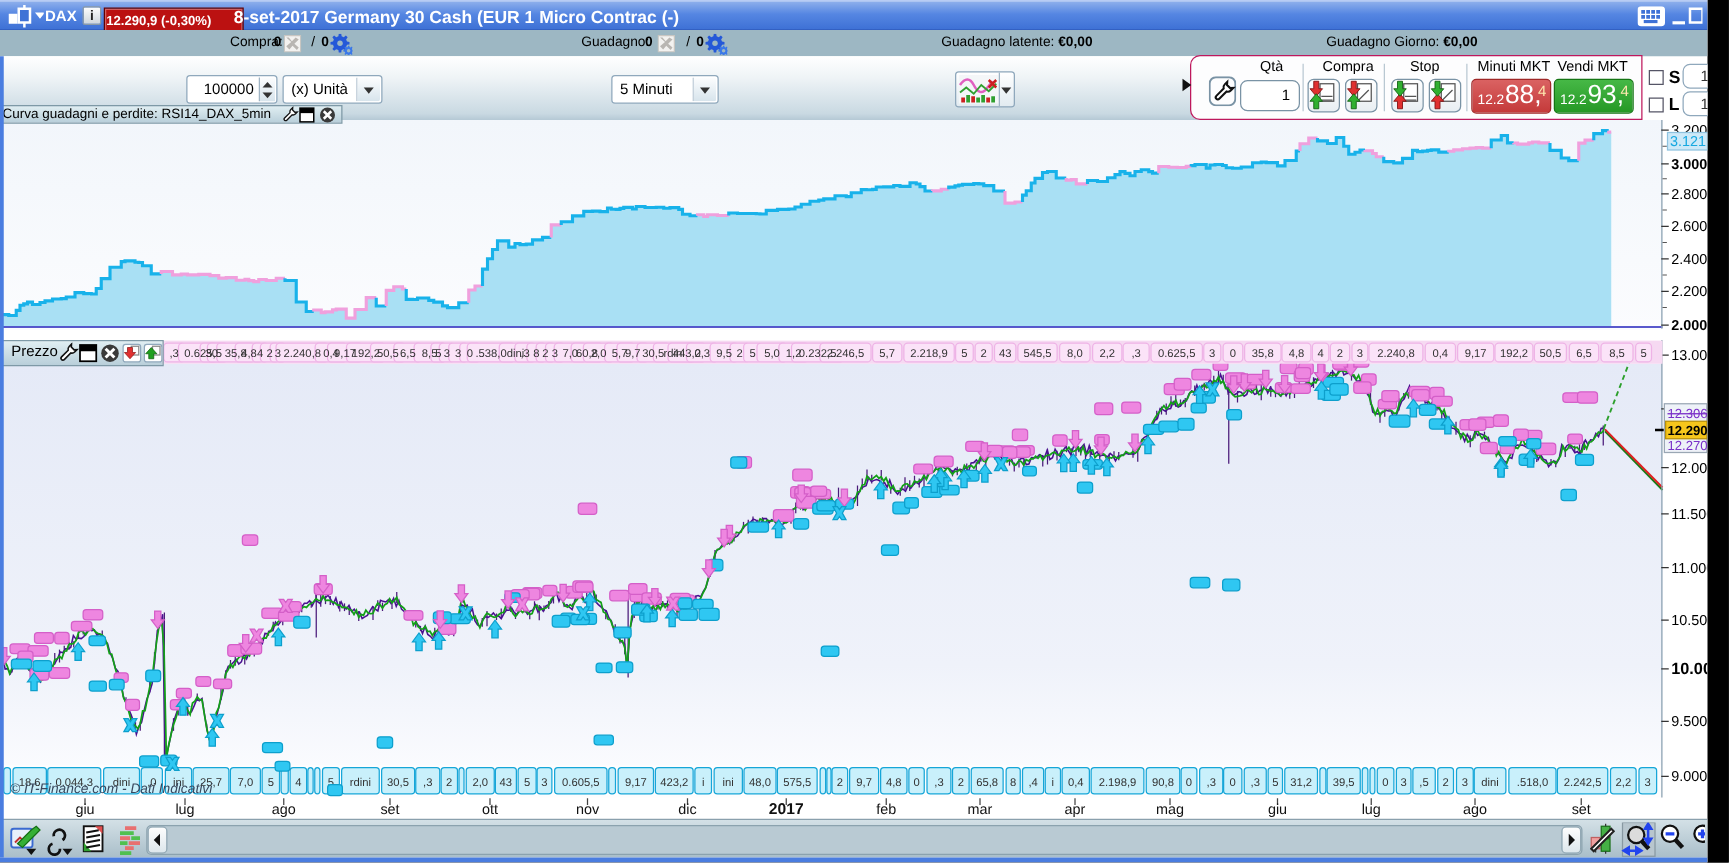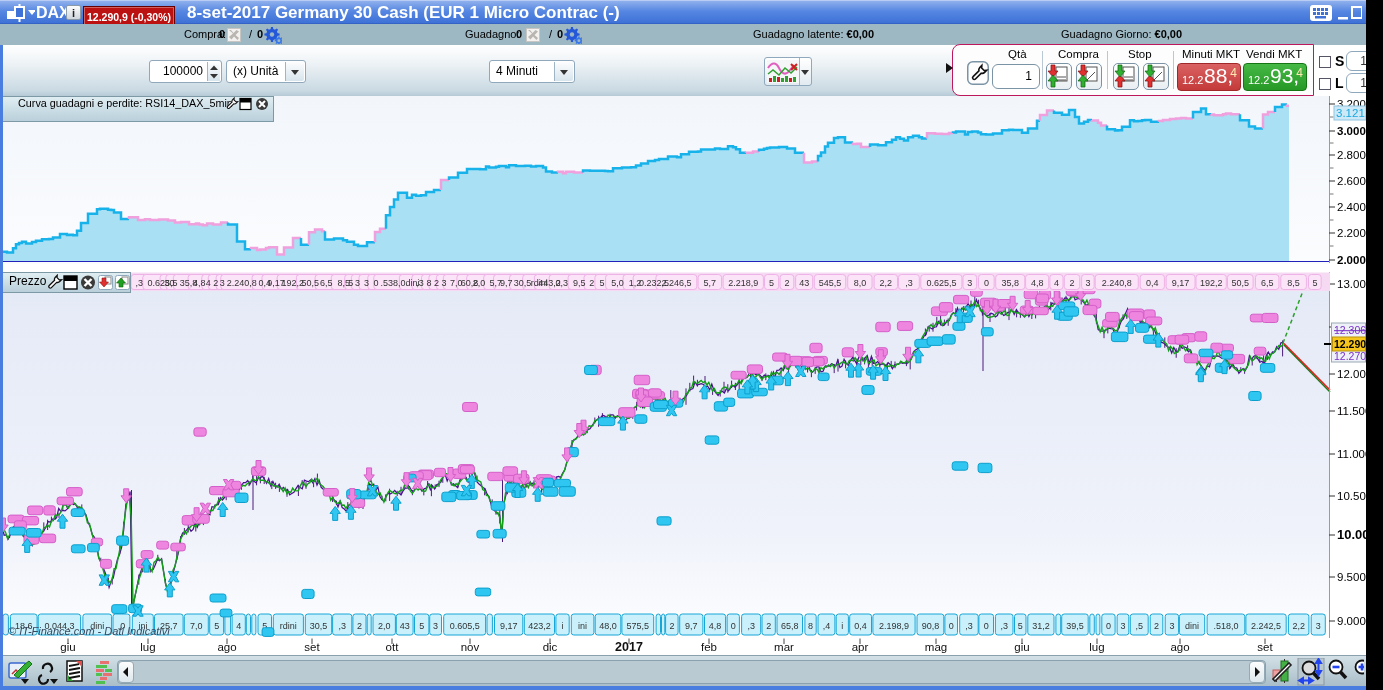--- a/index.html
+++ b/index.html
@@ -1,22 +1,22 @@
 <!DOCTYPE html>
 <html><head><meta charset="utf-8">
 <style>
 html,body{margin:0;padding:0;background:#000;width:1383px;height:690px;overflow:hidden}
 *{box-sizing:border-box}
 body{font-family:"Liberation Sans",sans-serif}
 .abs{position:absolute}
 #win{position:absolute;left:0;top:0;width:1366px;height:690px;background:#fff;overflow:hidden}
 
 #titlebar{left:0;top:0;width:1366px;height:24px;background:linear-gradient(#8fb0ec,#5586e2 45%,#3f72d6 95%,#2c57b8);border-top:1px solid #b8ccf4}
-.tb-txt{color:#fff;font-size:16px;font-weight:bold;line-height:24px;white-space:nowrap}
-#redbadge{left:84px;top:6px;width:90px;height:19px;background:#bb1111;border:1px solid #ffffff55;outline:1px solid #660000;color:#fff;font-size:10.5px;font-weight:bold;text-align:center;line-height:18px;white-space:nowrap}
+.tb-txt{color:#fff;font-size:12px;font-weight:bold;line-height:24px;white-space:nowrap}
+#redbadge{left:84px;top:6px;width:110px;height:19px;background:#bb1111;border:1px solid #ffffff55;outline:1px solid #660000;color:#fff;font-size:10.5px;font-weight:bold;text-align:left;line-height:18px;white-space:nowrap}
 
 #row2{left:0;top:24px;width:1366px;height:21px;background:#9db7c3;font-size:11px;color:#000}
 .r2 b{font-size:11px}
 .r2{position:absolute;top:4px;white-space:nowrap}
 
 #toolbar{left:0;top:45px;width:1176px;height:51px;background:linear-gradient(#ffffff,#eef3f6 35%,#c9d9e2 90%,#b5c9d5)}
 .ctl{position:absolute;border:1px solid #8fa8bc;border-radius:3px;background:#fff;font-size:12px;color:#000}
 .dd-btn{position:absolute;right:1px;top:1px;bottom:1px;width:19px;background:linear-gradient(#fcfdfe,#d7e4ec);border-left:1px solid #9fb4c4;border-radius:0 2px 2px 0}
 .dd-btn:after{content:"";position:absolute;left:5px;top:8px;border:4px solid transparent;border-top:5px solid #333}
 .spin{position:absolute;right:1px;top:1px;bottom:1px;width:13px;border-left:1px solid #9fb4c4;background:linear-gradient(#fcfdfe,#d7e4ec)}
@@ -40,21 +40,21 @@
       <g fill="#fff">
           <rect x="2" y="8" width="7" height="8"></rect>
           <line x1="14.5" y1="1" x2="14.5" y2="19" stroke="#fff" stroke-width="2"></line>
           <rect x="10" y="4" width="9" height="11" fill="#3f72d6" stroke="#fff" stroke-width="2"></rect>
         </g>
       <path d="M23,7 L31,7 L27,12 Z" fill="#fff"></path>
     </svg>
     <div class="abs tb-txt" style="left:36px">DAX</div>
     <div class="abs" style="left:66px;top:4px;width:15px;height:15px;background:linear-gradient(#fdfdfd,#cfd6dc);border:1px solid #8b9aa6;border-radius:2px;color:#222;font-weight:bold;font-size:11px;text-align:center;line-height:15px">i</div>
     <div class="abs" id="redbadge">12.290,9 (-0,30%)</div>
-    <div class="abs tb-txt" style="left:187px;font-size:17px">8-set-2017 Germany 30 Cash (EUR 1 Micro Contrac (-)</div>
+    <div class="abs tb-txt" style="left:187px;font-size:14px">8-set-2017 Germany 30 Cash (EUR 1 Micro Contrac (-)</div>
     <svg class="abs" style="left:1310px;top:4px" width="52" height="17" viewBox="0 0 52 17">
       <rect x="0" y="0" width="22" height="16" rx="3" fill="#fff"></rect>
       <g fill="#3f72d6">
         <rect x="3" y="3" width="3" height="3"></rect>
           <rect x="7" y="3" width="3" height="3"></rect>
           <rect x="11" y="3" width="3" height="3"></rect>
           <rect x="15" y="3" width="3" height="3"></rect>
         <rect x="3" y="7" width="3" height="3"></rect>
           <rect x="7" y="7" width="3" height="3"></rect>
           <rect x="11" y="7" width="3" height="3"></rect>
@@ -113,21 +113,21 @@
       <svg style="position:absolute;right:2px;top:3px" width="10" height="16" viewBox="0 0 10 16">
           <path d="M1,6 L5,1.5 L9,6 Z" fill="#333"></path>
           <path d="M1,10 L5,14.5 L9,10 Z" fill="#333"></path>
         </svg>
     </div>
     <div class="ctl" style="left:226px;top:15px;width:80px;height:23px">
       <div style="position:absolute;left:6px;top:3px">(x) Unità</div>
       <div class="dd-btn"></div>
     </div>
     <div class="ctl" style="left:489px;top:15px;width:86px;height:23px">
-      <div style="position:absolute;left:6px;top:3px">4 Minuti</div>
+      <div style="position:absolute;left:6px;top:3px">5 Minuti</div>
       <div class="dd-btn"></div>
     </div>
     <div class="icon-btn" style="left:764px;top:12px;width:48px;height:29px">
       <svg style="position:absolute;left:2px;top:2px" width="32" height="23" viewBox="0 0 32 23">
         <rect x="0" y="0" width="32" height="23" fill="#f4f6f8"></rect>
         <path d="M1,8 C5,2 9,2 12,8 C15,14 19,16 23,10 L27,5" stroke="#e060c0" stroke-width="2" fill="none"></path>
         <path d="M1,14 L6,10 L12,15 L18,8 L24,13 L30,7" stroke="#30a030" stroke-width="1.5" fill="none"></path>
         <path d="M24,4 L30,10 M30,4 L24,10" stroke="#cc2020" stroke-width="2"></path>
         <g fill="#cc2020">
             <rect x="2" y="18" width="3" height="4"></rect>
@@ -292,21 +292,21 @@
       <line x1="1330" y1="117" x2="1333.5" y2="117" stroke="#555" stroke-width="0.8"></line>
       <line x1="1330" y1="143" x2="1333.5" y2="143" stroke="#555" stroke-width="0.8"></line>
       <line x1="1330" y1="168" x2="1333.5" y2="168" stroke="#555" stroke-width="0.8"></line>
       <line x1="1330" y1="194" x2="1333.5" y2="194" stroke="#555" stroke-width="0.8"></line>
       <line x1="1330" y1="220" x2="1333.5" y2="220" stroke="#555" stroke-width="0.8"></line>
       <line x1="1330" y1="246" x2="1333.5" y2="246" stroke="#555" stroke-width="0.8"></line>
       <rect x="1334" y="106" width="32" height="14" fill="#cde9f8" stroke="#8fc3e0"></rect>
       <text x="1336" y="117" fill="#17a8e0">3.121,</text>
   </svg>
 
-  <div class="abs chead" style="left:1px;top:96px;width:273px;height:26px;line-height:13px;padding-left:16px">Curva guadagni e perdite: RSI14_DAX_5min
+  <div class="abs chead" style="left:1px;top:84px;width:273px;height:15px;line-height:13px;padding-left:0">Curva guadagni e perdite: RSI14_DAX_5min
     <svg style="position:absolute;right:2px;top:0px" width="46" height="14" viewBox="0 0 46 14">
       <g transform="scale(0.82)">
           <g transform="rotate(45 8 8.5)">
             <path d="M6.8,6.5 L6.8,14 A1.5,1.5 0 0 0 9.8,14 L9.8,6.5 Q11.4,5.6 11.4,3.8 L11.4,1.2 L9.9,2.9 L6.7,2.9 L5.2,1.2 L5.2,3.8 Q5.2,5.6 6.8,6.5 Z" fill="#fff" stroke="#111" stroke-width="1.3"></path>
           </g>
         </g>
       <rect x="15" y="1.5" width="11" height="11" fill="#fff" stroke="#000" stroke-width="1.2"></rect>
         <rect x="15" y="1.5" width="11" height="4" fill="#000"></rect>
       <circle cx="37" cy="7" r="6" fill="#3a3a3a"></circle>
         <path d="M34,4 L40,10 M40,4 L34,10" stroke="#fff" stroke-width="2"></path>

